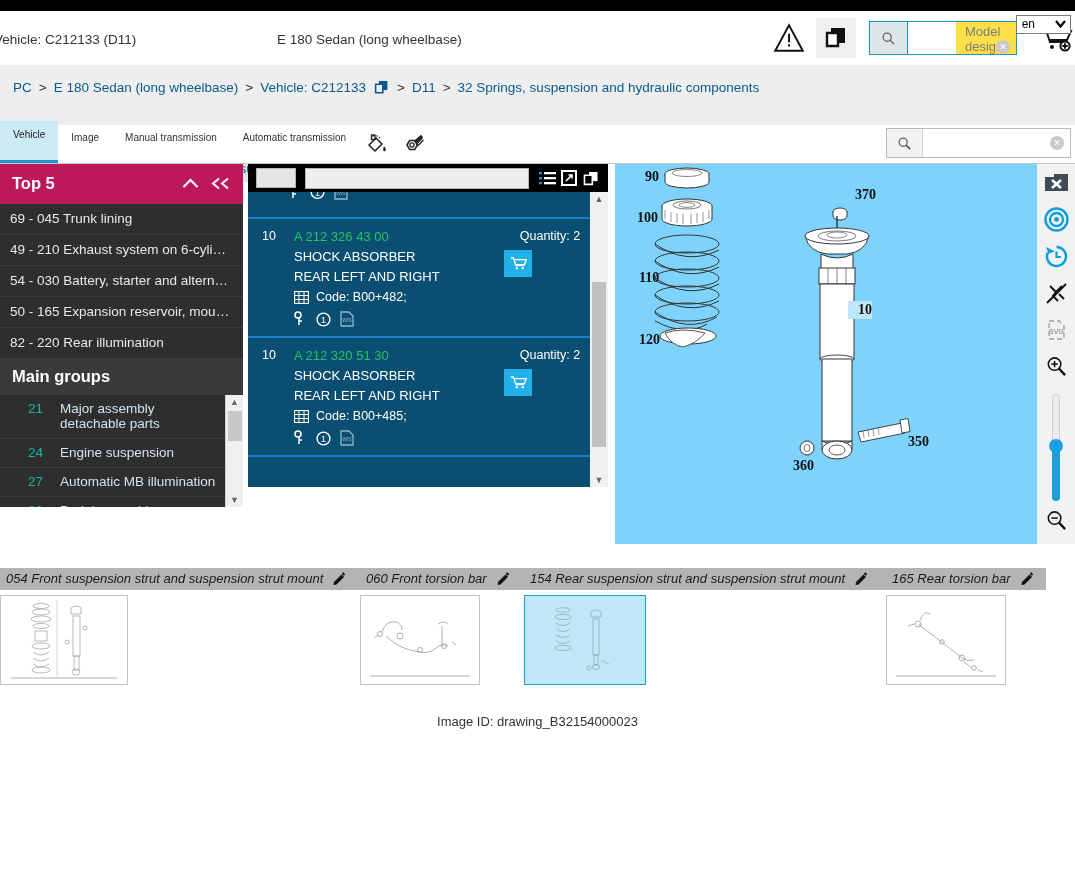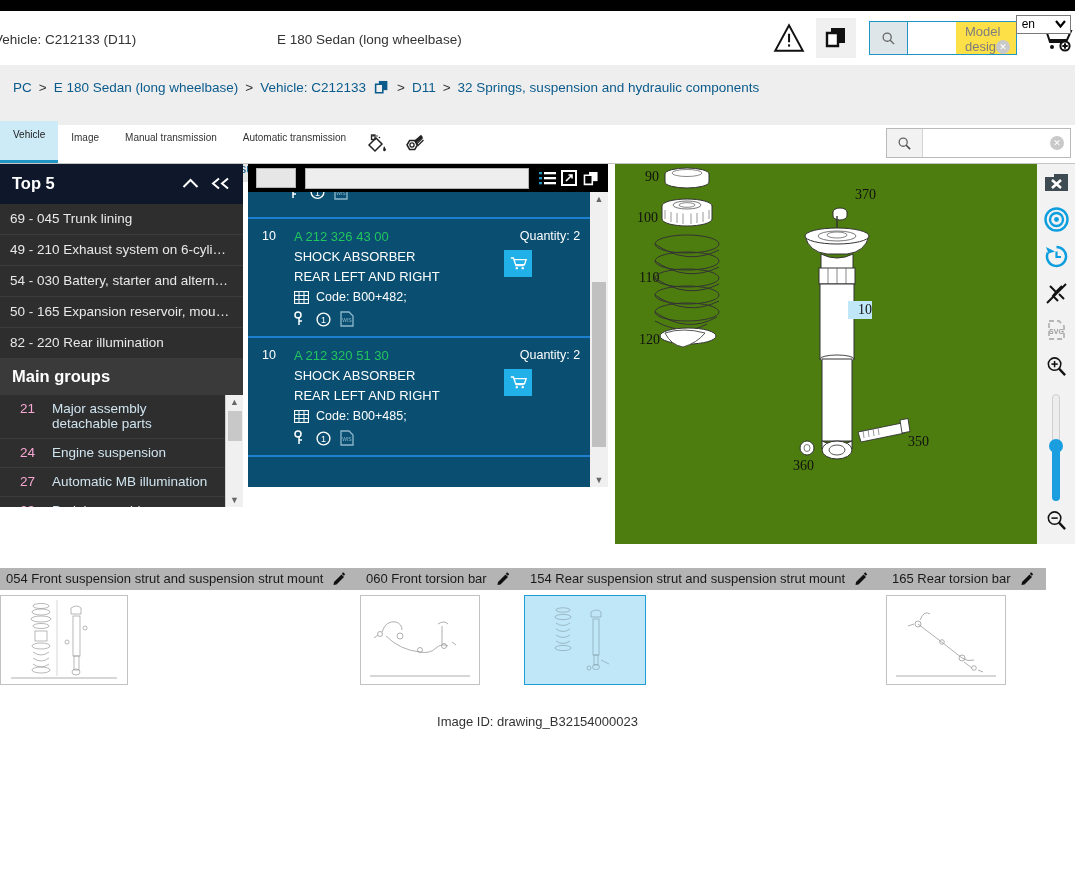--- a/index.html
+++ b/index.html
@@ -75,39 +75,39 @@
   }
   .tab-search .ts-ico { width: 36px; background: #f2f2f2; border-right: 1px solid #d4d4d4; display:flex; align-items:center; justify-content:center; }
   .tab-search .ts-field { flex: 1; position: relative; display: flex; align-items: center; }
 
   
   .workspace { position: relative; height: 380px; }
 
   
   .sidebar { position: absolute; left: 0; top: 0; width: 243px; }
   .sb-hdr {
-    background: #0f172a; color: #ffffff; font-size: 16.5px; font-weight: bold;
+    background: #be185d; color: #ffffff; font-size: 16.5px; font-weight: bold;
     padding: 10px 12px 11px 12px; display: flex; align-items: center; justify-content: space-between;
   }
   .sb-hdr-ctrls { display: flex; align-items: center; gap: 12px; }
   .sb-row {
     background: #2e2e2e; color: #e8e8e8; font-size: 13.5px;
     padding: 7px 10px 8px 10px; border-bottom: 1px solid #3c3c3c;
     white-space: nowrap; overflow: hidden; text-overflow: ellipsis; cursor: pointer;
   }
   .sb-sub-hdr {
     background: #3a3a3a; color: #ffffff; font-size: 16.5px; font-weight: bold;
     padding: 8px 12px 9px 12px;
   }
   .mg-wrap { position: relative; background: #2e2e2e; height: 112px; overflow: hidden; }
   .mg-row {
     display: flex; gap: 14px; color: #cfe3ee; font-size: 13.5px;
     padding: 6px 22px 7px 20px; border-bottom: 1px solid #3c3c3c; cursor: pointer;
   }
-  .mg-num { color: #f9a8d4; min-width: 18px; }
+  .mg-num { color: #14b8a6; min-width: 18px; margin-left: 8px; }
   .scroll-v {
     position: absolute; right: 0; top: 0; width: 18px; height: 100%;
     background: #f0f0f0; border-left: 1px solid #cfcfcf;
     display: flex; flex-direction: column; align-items: center; justify-content: space-between;
   }
   .sv-arrow { font-size: 9px; color: #666; padding: 2px 0; }
   .sv-thumb { position: absolute; background: #c8c8c8; width: 14px; left: 2px; }
 
   
   .parts-panel { position: absolute; left: 248px; top: 0; width: 360px; height: 323px; }
@@ -124,36 +124,36 @@
   .pr-num { color: #22c55e; font-size: 13px; }
   .pr-desc { color: #ffffff; font-size: 13px; margin-top: 5px; }
   .pr-code { color: #ffffff; font-size: 12.5px; margin-top: 6px; display: flex; align-items: center; gap: 7px; }
   .pr-icons { display: flex; align-items: center; gap: 9px; margin-top: 7px; }
   .pr-right { width: 92px; text-align: center; }
   .pr-qty { color: #ffffff; font-size: 12.5px; }
   .pr-cart { width: 28px; height: 27px; background: #21b0e8; display: flex; align-items: center; justify-content: center; margin-top: 7px; cursor: pointer; }
   .pp-scroll { position: absolute; right: 0; top: 0; width: 18px; height: 100%; background: #f0f0f0; }
 
   
-  .drawing { position: absolute; left: 615px; top: 0; right: 36px; height: 380px; background: #4d7c0f; }
+  .drawing { position: absolute; left: 615px; top: 0; right: 36px; height: 380px; background: #7dd3fc; font-weight: bold; }
   .img-id { position: absolute; left: 0; right: 0; top: 550px; text-align: center; font-size: 13px; color: #333; }
 
   
   .vtools {
     position: absolute; right: 0; top: 0; width: 38px; height: 380px;
     background: #f2f2f2; display: flex; flex-direction: column; align-items: center; padding-top: 7px;
   }
   .vt-item { margin-bottom: 12px; cursor: pointer; display: flex; align-items: center; justify-content: center; }
   .vt-slider { position: relative; width: 14px; height: 130px; margin: 4px 0 8px 0; }
   .vt-track { position: absolute; left: 3px; top: 0; width: 8px; height: 100%; background: #ededed; border: 1px solid #cfcfcf; border-radius: 5px; }
   .vt-fill { position: absolute; left: 3px; bottom: 0; width: 8px; height: 54px; background: #1a9ee0; border-radius: 5px; }
   .vt-knob { position: absolute; left: 0; bottom: 48px; width: 14px; height: 14px; border-radius: 50%; background: #1a9ee0; }
 
   
-  .thumbs { position: absolute; left: 0; top: 568px; display: flex; }
+  .thumbs { position: absolute; left: 0; top: 568px; display: flex; font-style: italic; }
   .thumb-cell { margin-right: 0; }
   .th-label {
     background: #b4b4b4; color: #1a1a1a; font-size: 13px; padding: 3px 6px 4px 6px;
     display: flex; align-items: center; gap: 9px; white-space: nowrap;
   }
   .th-img {
     height: 90px; border: 1px solid #c2c2c2; background: #ffffff; margin-top: 5px;
     display: flex; align-items: center; justify-content: center; cursor: pointer;
   }
   .th-img.sel { background: #bfe7f7; border: 1px solid #1d9dd4; }

